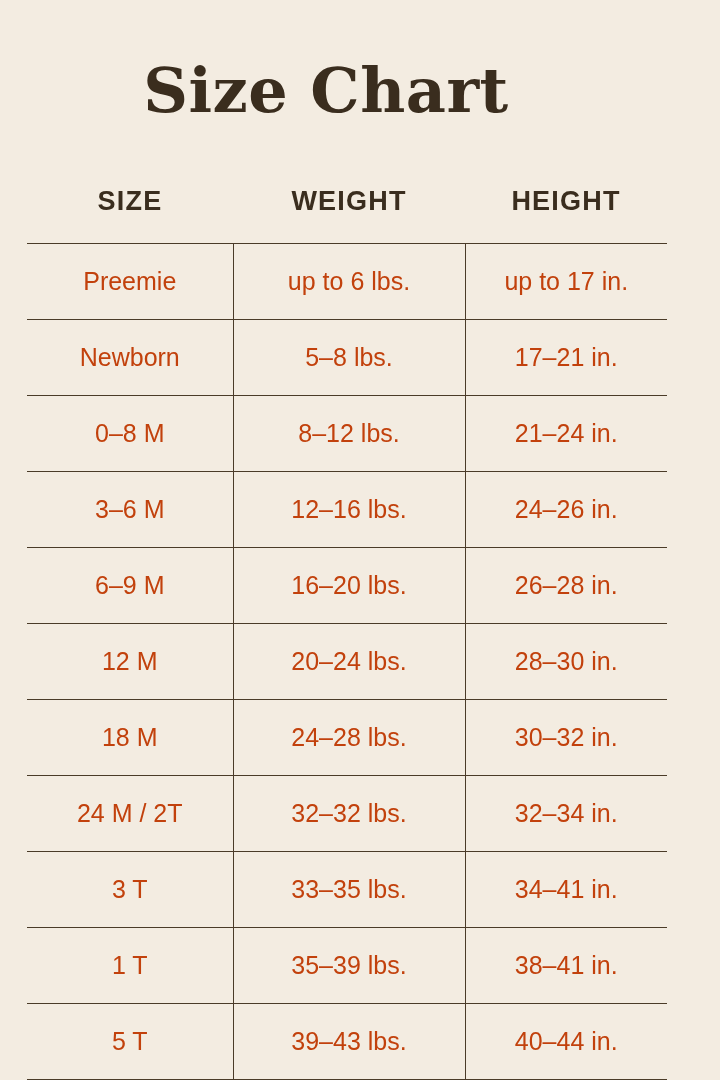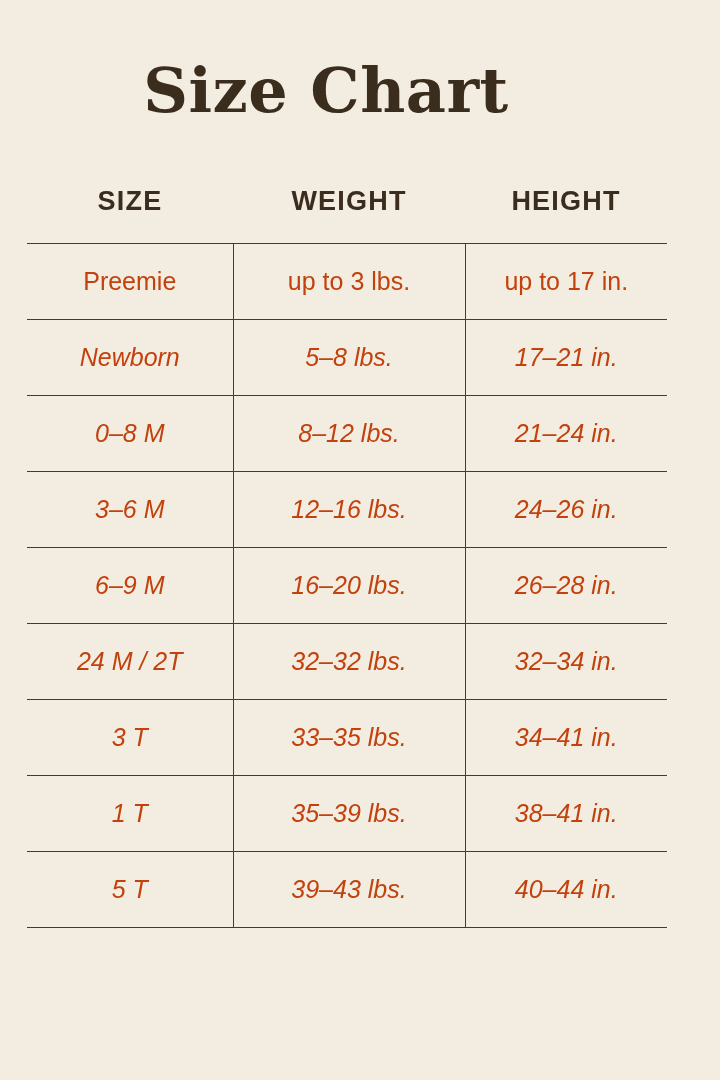--- a/index.html
+++ b/index.html
@@ -68,21 +68,21 @@
     padding: 0;
     border-top: 1.5px solid #4a3b28;
     border-bottom: 1.5px solid #4a3b28;
     border-left: 1.5px solid #4a3b28;
     border-right: 1.5px solid #4a3b28;
     white-space: nowrap;
   }
   
   table.size-chart tbody td:first-child { border-left: none; }
   table.size-chart tbody td:last-child { border-right: none; }
-  table.size-chart tbody tr + tr td { border-top: none; font-style: italic; }
+  table.size-chart tbody tr + tr td { border-top: none; }
 </style>
 </head>
 <body>
 
 <div class="page">
 
   <h1 class="title">Size Chart</h1>
 
   <div class="table-wrap">
     <table class="size-chart">
@@ -94,21 +94,21 @@
       <thead>
         <tr>
           <th>SIZE</th>
           <th>WEIGHT</th>
           <th>HEIGHT</th>
         </tr>
       </thead>
       <tbody>
         <tr>
           <td>Preemie</td>
-          <td>up to 3 lbs.</td>
+          <td>up to 6 lbs.</td>
           <td>up to 17 in.</td>
         </tr>
         <tr>
           <td>Newborn</td>
           <td>5–8 lbs.</td>
           <td>17–21 in.</td>
         </tr>
         <tr>
           <td>0–8 M</td>
           <td>8–12 lbs.</td>
@@ -116,20 +116,30 @@
         </tr>
         <tr>
           <td>3–6 M</td>
           <td>12–16 lbs.</td>
           <td>24–26 in.</td>
         </tr>
         <tr>
           <td>6–9 M</td>
           <td>16–20 lbs.</td>
           <td>26–28 in.</td>
+        </tr>
+        <tr>
+          <td>12 M</td>
+          <td>20–24 lbs.</td>
+          <td>28–30 in.</td>
+        </tr>
+        <tr>
+          <td>18 M</td>
+          <td>24–28 lbs.</td>
+          <td>30–32 in.</td>
         </tr>
         <tr>
           <td>24 M / 2T</td>
           <td>32–32 lbs.</td>
           <td>32–34 in.</td>
         </tr>
         <tr>
           <td>3 T</td>
           <td>33–35 lbs.</td>
           <td>34–41 in.</td>

